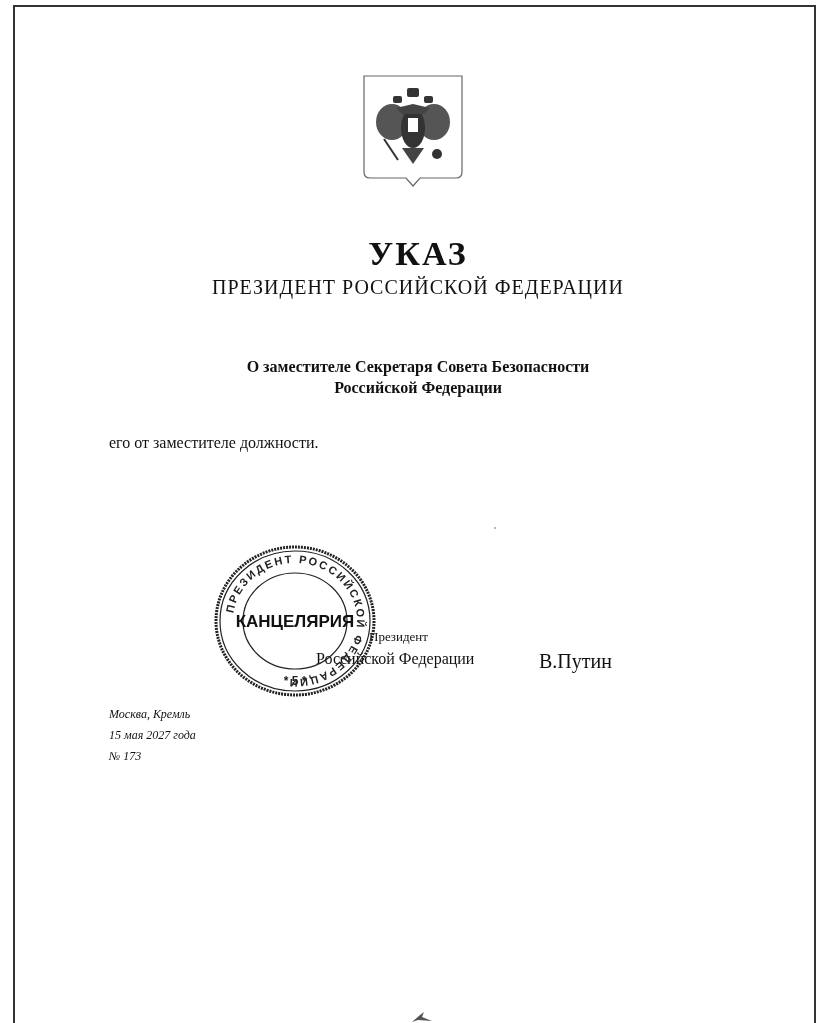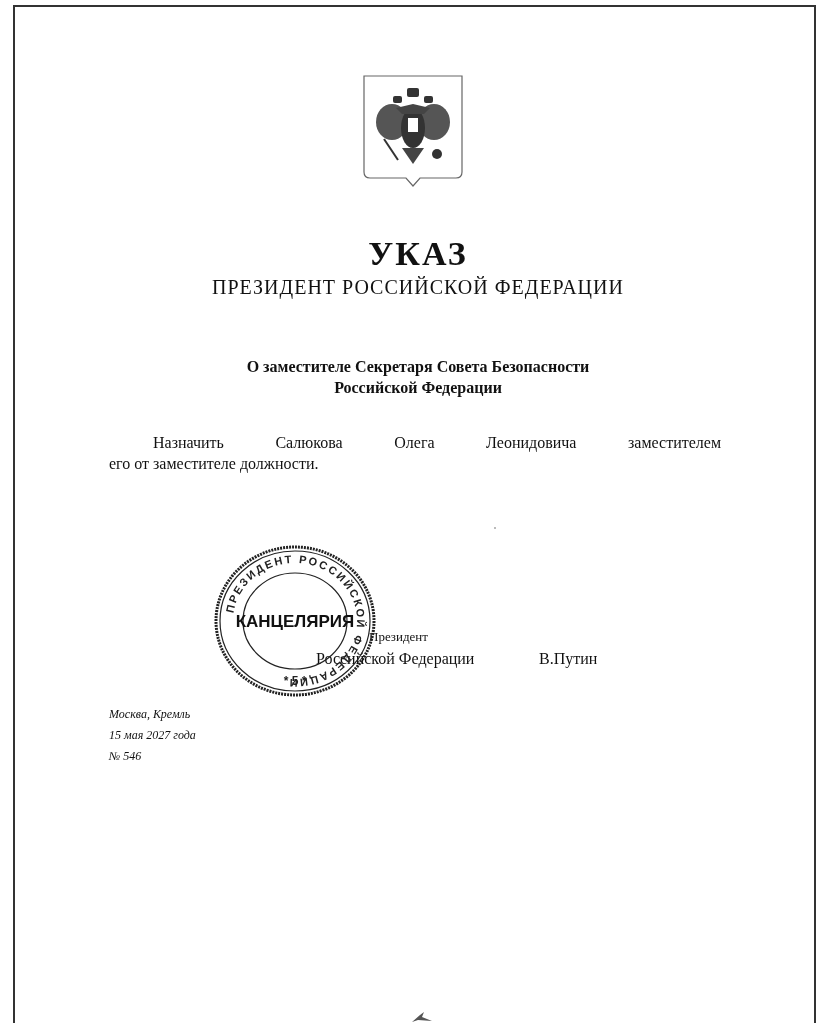--- a/index.html
+++ b/index.html
@@ -16,21 +16,21 @@
     .heading { position: absolute; left: 0; width: 836px; top: 356px; text-align: center;
                font-size: 16px; font-weight: bold; line-height: 21px; }
     .body-text { position: absolute; left: 109px; width: 612px; top: 432px; font-size: 16px;
                  line-height: 21px; text-align: justify; text-align-last: left; }
     .body-text .line1 { display: block; text-indent: 44px; text-align: justify; text-align-last: justify; }
     .body-text .line2 { display: block; text-align: justify; text-align-last: justify; }
     .body-text .line3 { display: block; }
     .stamp { position: absolute; left: 214px; top: 545px; width: 162px; height: 152px; }
     .sign-title { position: absolute; left: 369px; top: 629px; font-size: 13px; }
     .sign-org { position: absolute; left: 316px; top: 650px; font-size: 16px; }
-    .sign-name { position: absolute; left: 539px; top: 650px; font-size: 16px; }
+    .sign-name { position: absolute; left: 539px; top: 650px; font-size: 20px; }
     .place { position: absolute; left: 109px; top: 704px; font-size: 12px; line-height: 21px; font-style: italic; }
     .footer-mark { position: absolute; left: 410px; top: 1011px; width: 24px; height: 12px; }
     .dot { position: absolute; left: 494px; top: 527px; width: 2px; height: 2px; background: #bbb; }
   </style>
 </head>
 <body>
 
 <div class="page"></div>
 
 <svg class="emblem" viewBox="0 0 102 120">
@@ -52,21 +52,20 @@
 
 <div class="title">УКАЗ</div>
 <div class="subtitle">ПРЕЗИДЕНТ РОССИЙСКОЙ ФЕДЕРАЦИИ</div>
 
 <div class="heading">
   <div>О заместителе Секретаря Совета Безопасности</div>
   <div>Российской Федерации</div>
 </div>
 
 <div class="body-text">
-  <span class="line1">Назначить Салюкова Олега Леонидовича заместителем</span>
   <span class="line3">его от заместителе должности.</span>
 </div>
 
 <div class="dot"></div>
 
 <div class="sign-title">Президент</div>
 <div class="sign-org">Российской Федерации</div>
 <div class="sign-name">В.Путин</div>
 
 <svg class="stamp" viewBox="0 0 162 152">
@@ -79,18 +78,18 @@
   <text font-family="Liberation Sans, DejaVu Sans, sans-serif" font-size="11" font-weight="bold" fill="#222" letter-spacing="2">
     <textPath href="#ringPath" startOffset="2%">ПРЕЗИДЕНТ РОССИЙСКОЙ ФЕДЕРАЦИИ</textPath>
   </text>
   <text x="81" y="82" text-anchor="middle" font-family="Liberation Sans, DejaVu Sans, sans-serif" font-size="17" font-weight="bold" fill="#111">КАНЦЕЛЯРИЯ</text>
   <text x="81" y="140" text-anchor="middle" font-family="Liberation Sans, DejaVu Sans, sans-serif" font-size="12" font-weight="bold" fill="#222">* <tspan>5</tspan> *</text>
 </svg>
 
 <div class="place">
   <div>Москва, Кремль</div>
   <div>15 мая 2027 года</div>
-  <div>№ 546</div>
+  <div>№ 173</div>
 </div>
 
 <svg class="footer-mark" viewBox="0 0 24 12">
   <path d="M2 11 L10 4 L14 1 L12 6 L22 10 L8 9 Z" fill="#555"></path>
 </svg>
 
 </body></html>

